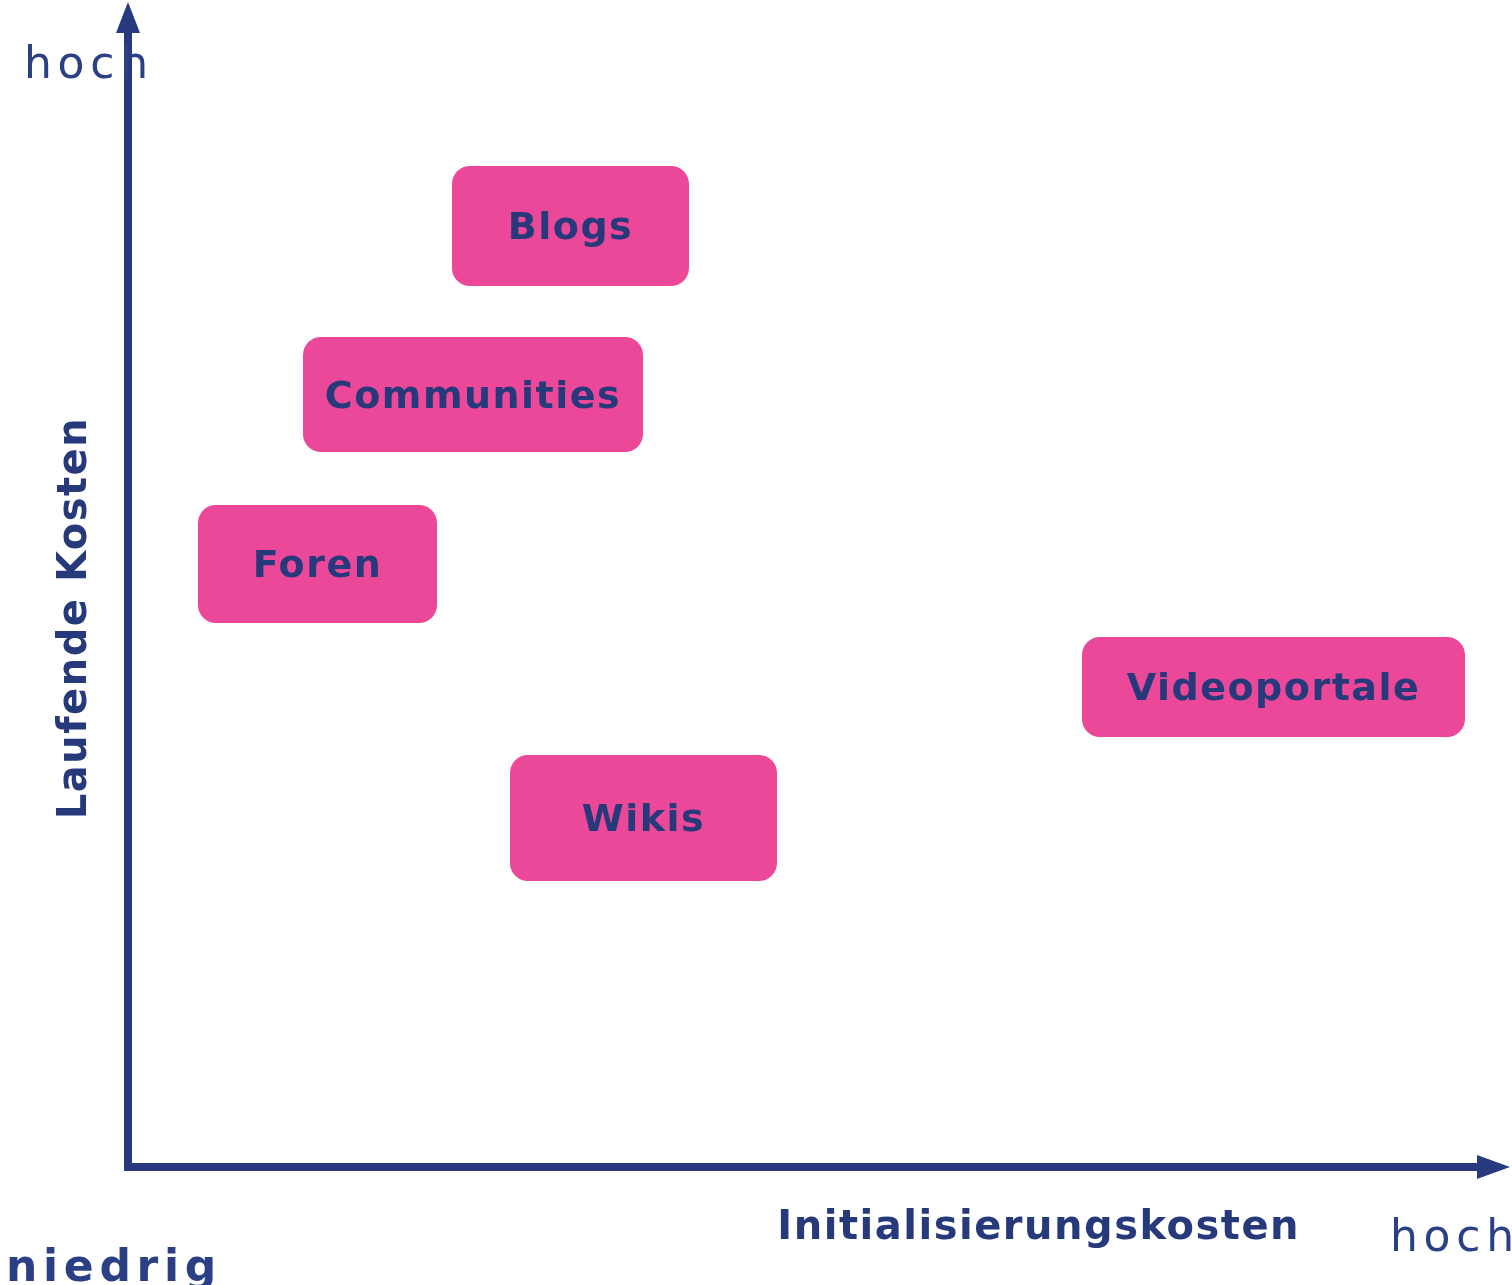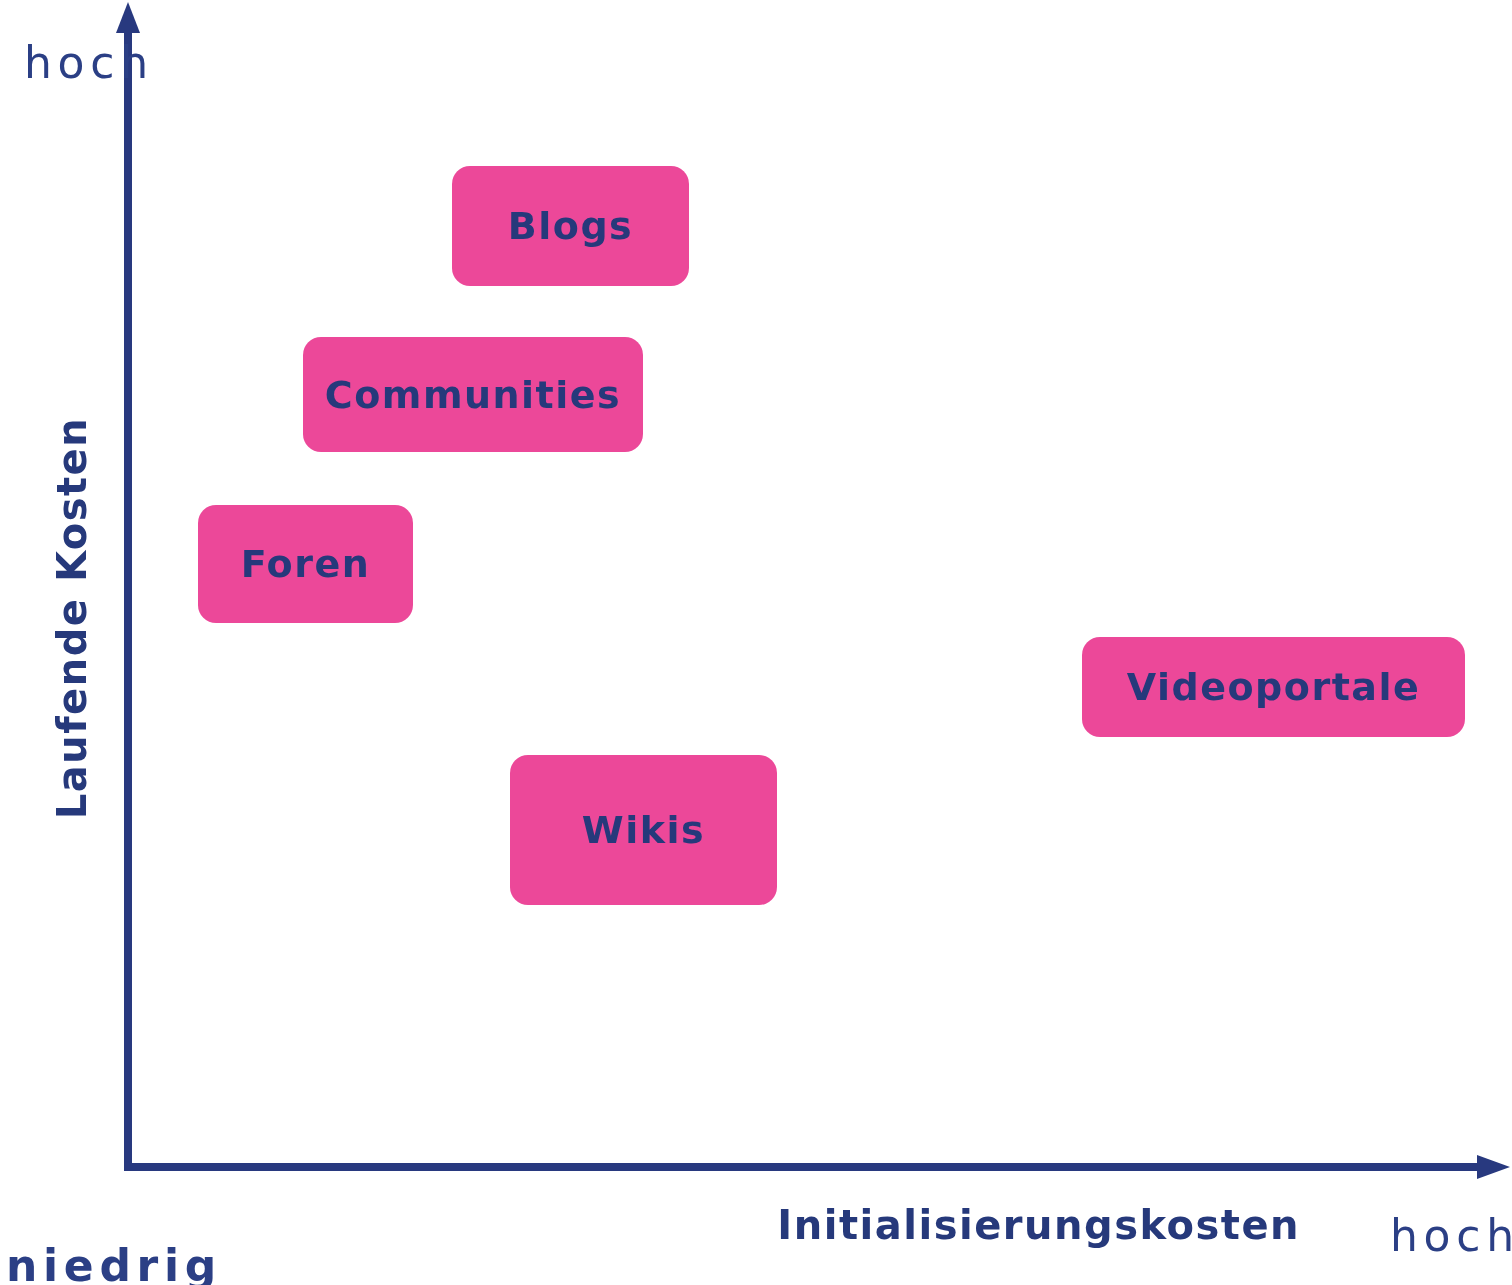--- a/index.html
+++ b/index.html
@@ -30,23 +30,23 @@
     align-items: center;
     justify-content: center;
     color: #26397b;
     font-weight: 700;
     font-size: 38px;
     letter-spacing: 1.5px;
     white-space: nowrap;
   }
   .box-blogs        { left: 452px;  top: 166px; width: 237px; height: 120px; }
   .box-communities  { left: 303px;  top: 337px; width: 340px; height: 115px; }
-  .box-foren        { left: 198px;  top: 505px; width: 215px; height: 118px; }
+  .box-foren        { left: 198px;  top: 505px; width: 239px; height: 118px; }
   .box-videoportale { left: 1082px; top: 637px; width: 383px; height: 100px; }
-  .box-wikis        { left: 510px;  top: 755px; width: 267px; height: 150px; }
+  .box-wikis        { left: 510px;  top: 755px; width: 267px; height: 126px; }
 
   .axis-end-label {
     position: absolute;
     color: #2b3f85;
     font-size: 44px;
     font-weight: 400;
     letter-spacing: 0.13em;
     white-space: nowrap;
   }
   .label-y-high { left: 24px;   top: 37px; }

